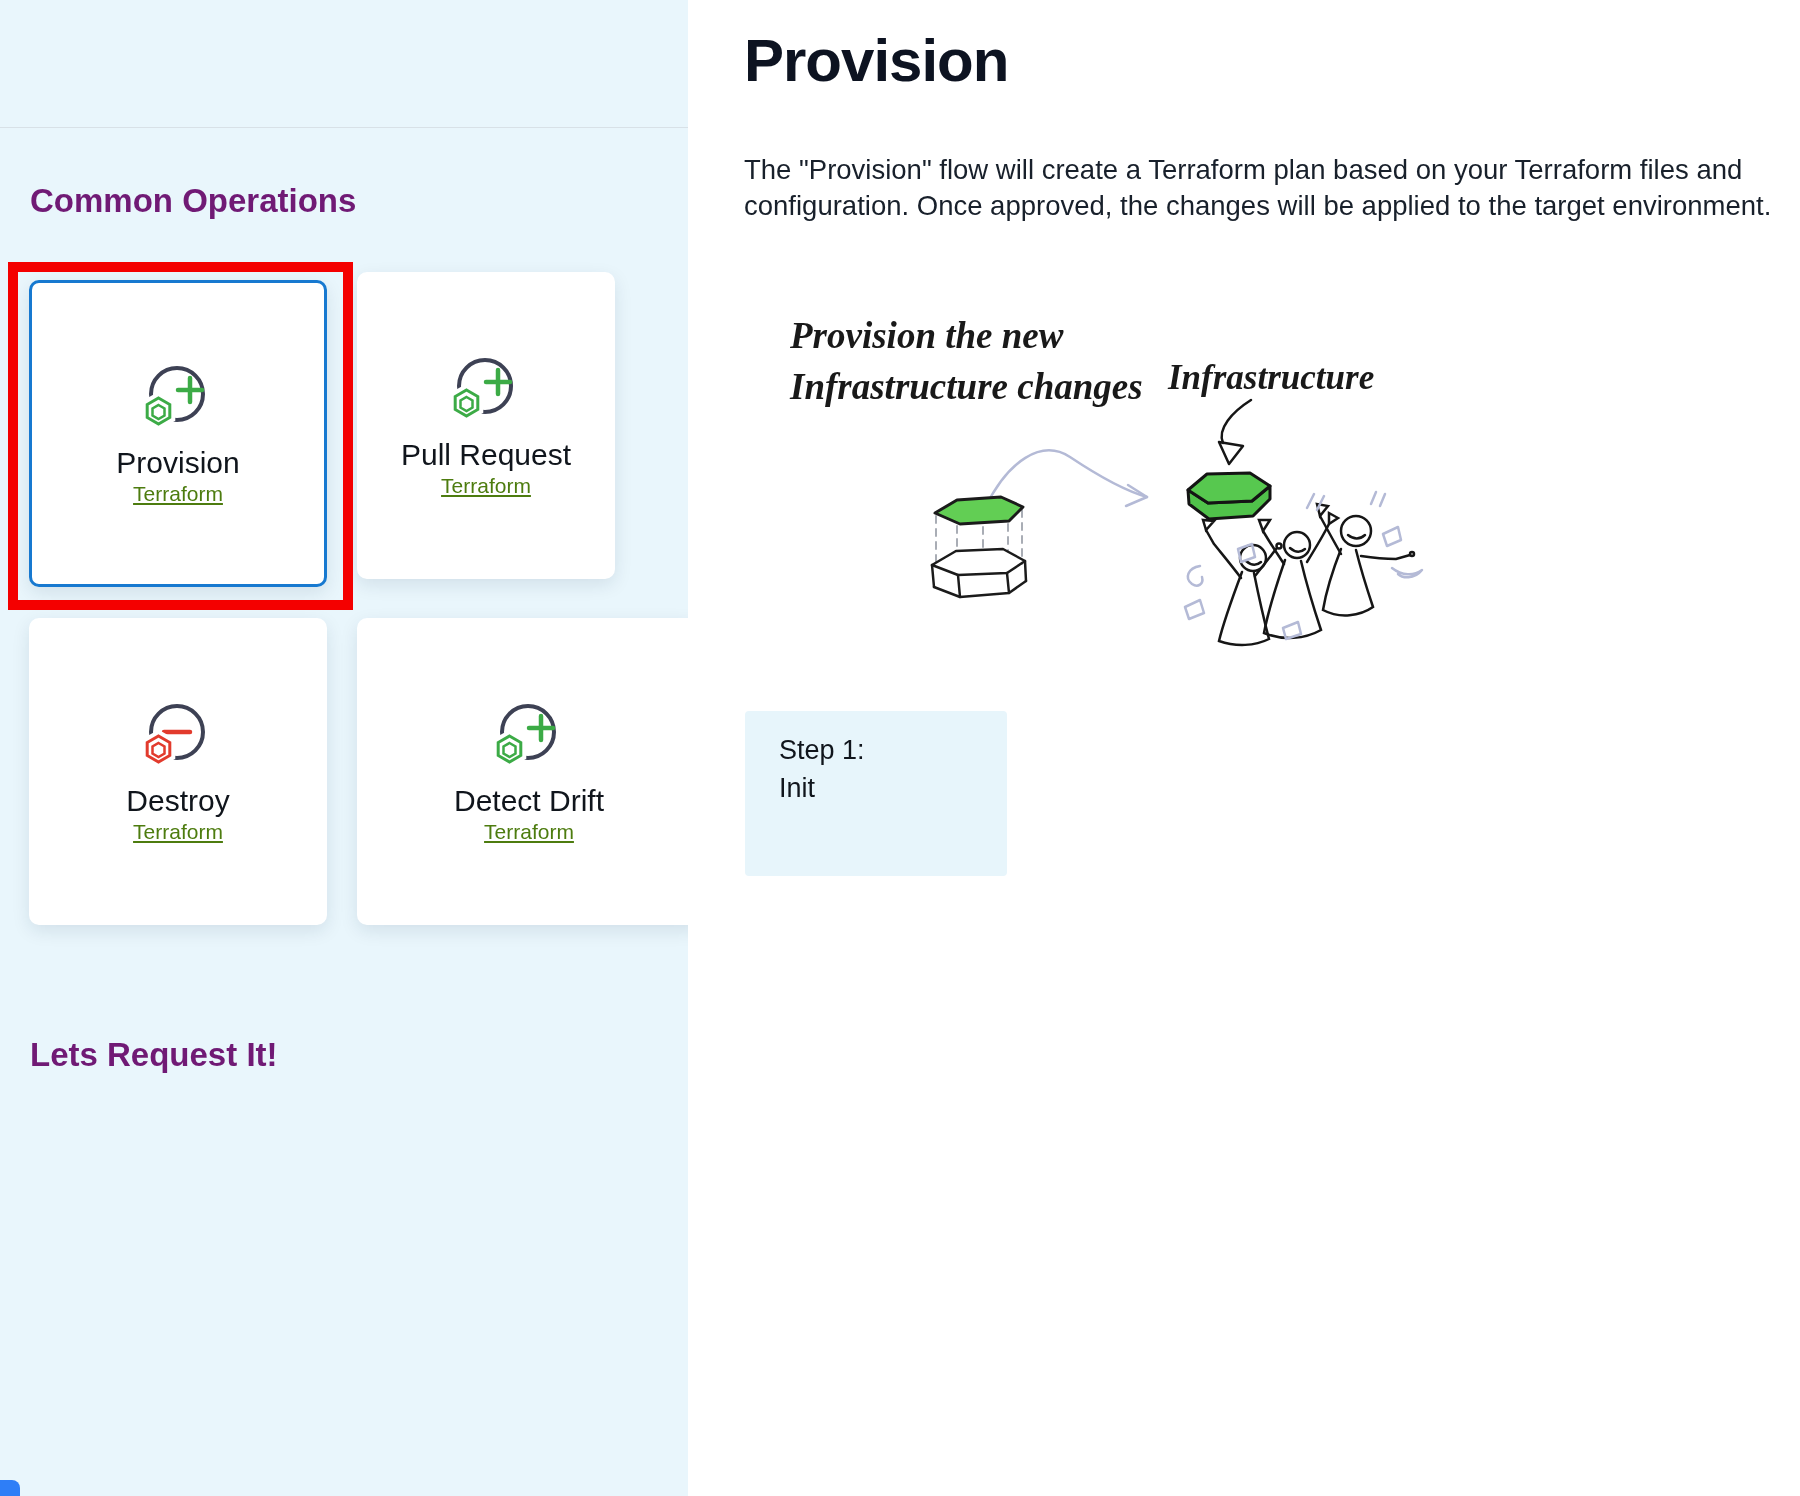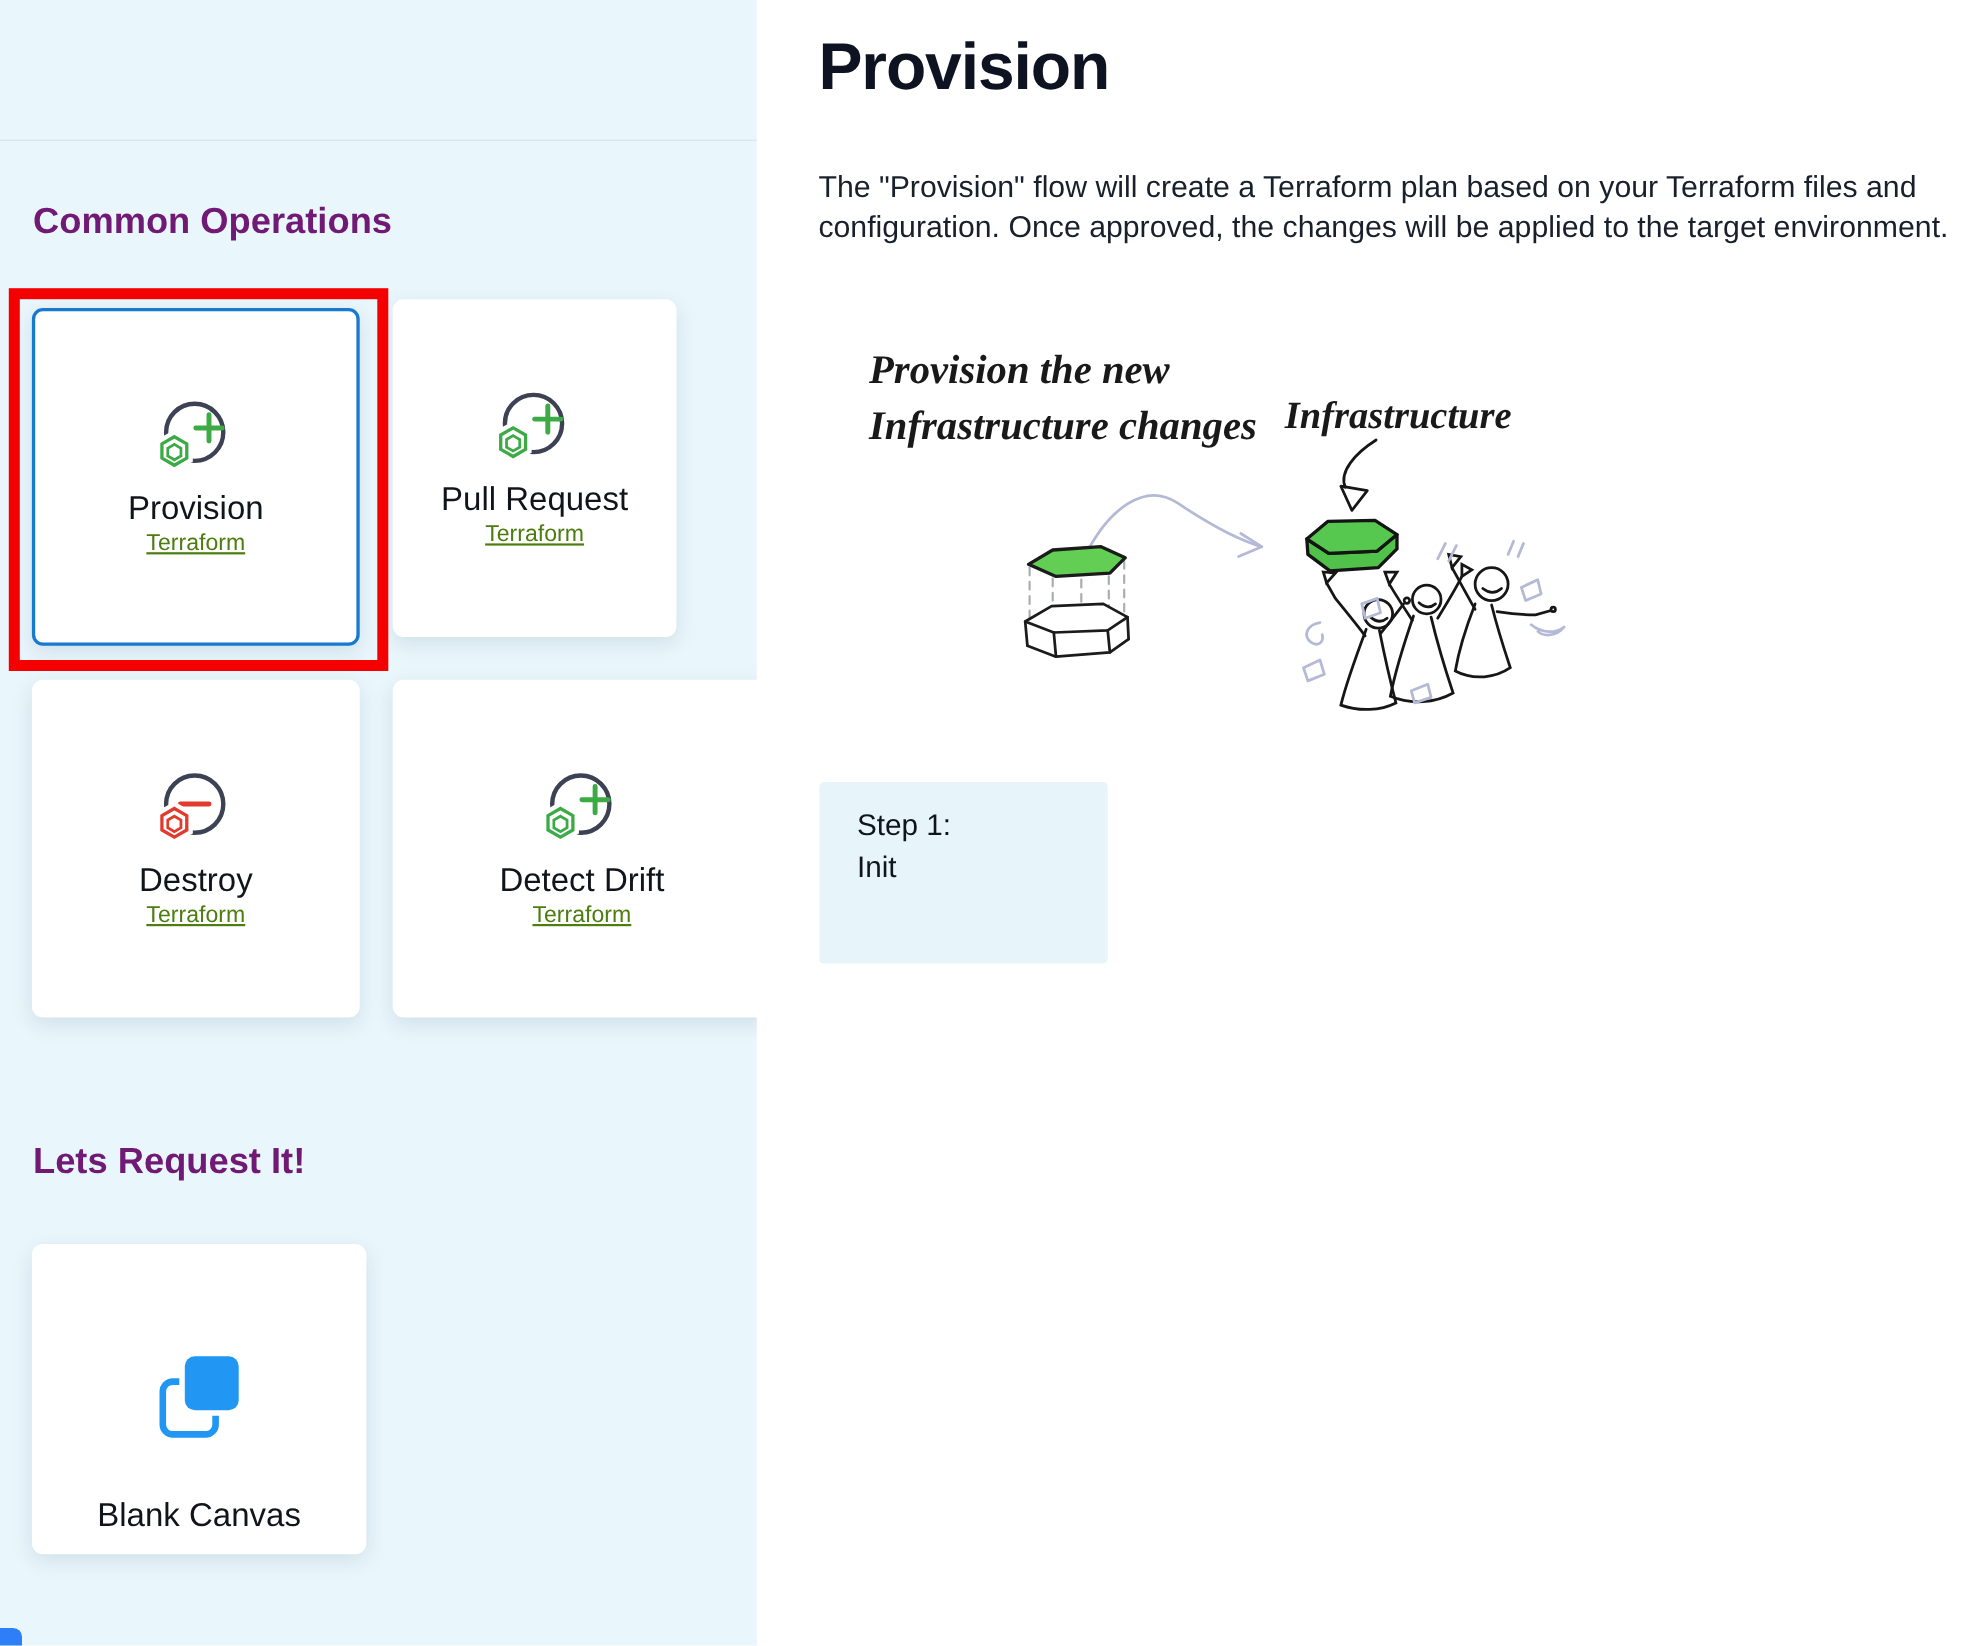--- a/index.html
+++ b/index.html
@@ -131,30 +131,20 @@
       </svg>
     </span>
     <div class="op-title">Detect Drift</div>
     <div class="op-subtitle">Terraform</div>
   </div>
 
   <div class="annotation-box"></div>
 
   <h2 class="section-heading heading-explore">Lets Request It!</h2>
 
-  <div class="card card-blank">
-    <span>
-      <svg width="80" height="80" viewBox="0 0 80 80">
-        <rect x="7" y="27" width="48" height="48" rx="9" fill="none" stroke="#2196f3" stroke-width="6"></rect>
-        <rect x="22" y="0" width="58" height="58" rx="12" fill="#ffffff"></rect>
-        <rect x="27" y="4" width="49" height="49" rx="9" fill="#2196f3"></rect>
-      </svg>
-    </span>
-    <div class="op-title">Blank Canvas</div>
-  </div>
 
   <div class="fab-partial"></div>
 </div>
 
 <div class="main">
   <h1 class="main-title">Provision</h1>
   <p class="main-desc">The "Provision" flow will create a Terraform plan based on your Terraform files and configuration. Once approved, the changes will be applied to the target environment.</p>
 
   <svg class="illustration" viewBox="688 280 1112 420" width="1112" height="420">
 

